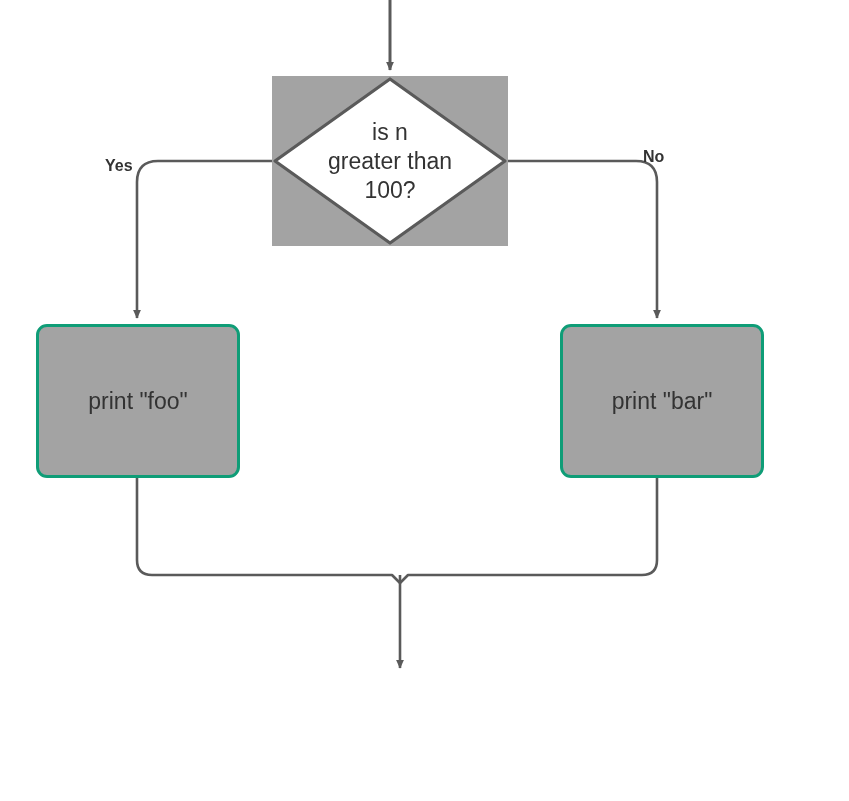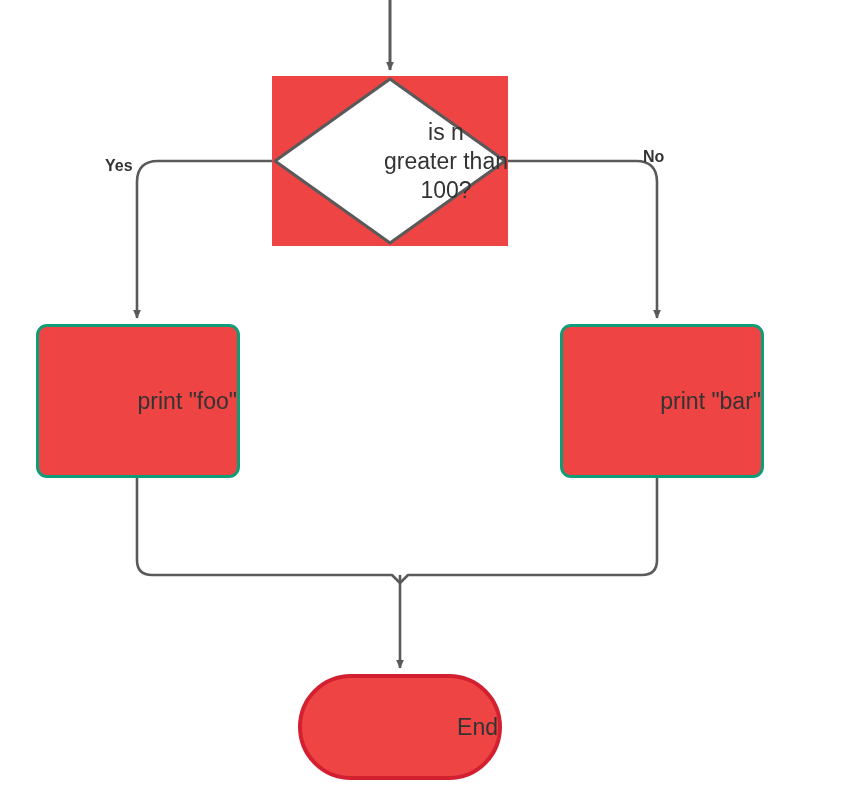--- a/index.html
+++ b/index.html
@@ -21,24 +21,24 @@
   #edges {
     position: absolute;
     left: 0;
     top: 0;
     width: 849px;
     height: 801px;
   }
   .node {
     position: absolute;
     box-sizing: border-box;
-    background: #ef4444;
+    background: #a3a3a3;
     display: flex;
     align-items: center;
-    justify-content: flex-end;
+    justify-content: center;
     text-align: center;
   }
   .node-label {
     color: #333333;
     font-size: 23px;
     line-height: 29px;
     white-space: pre-line;
     font-family: "Liberation Sans", sans-serif;
   }
   
@@ -149,20 +149,17 @@
   </div>
 
   <div class="node process-box" id="node-print-foo">
     <span class="node-label">print "foo"</span>
   </div>
 
   <div class="node process-box" id="node-print-bar">
     <span class="node-label">print "bar"</span>
   </div>
 
-  <div class="node" id="node-end">
-    <span class="node-label">End</span>
-  </div>
 
   <span class="edge-label" id="edge-label-yes">Yes</span>
   <span class="edge-label" id="edge-label-no">No</span>
 
 </div>
 
 </body></html>

